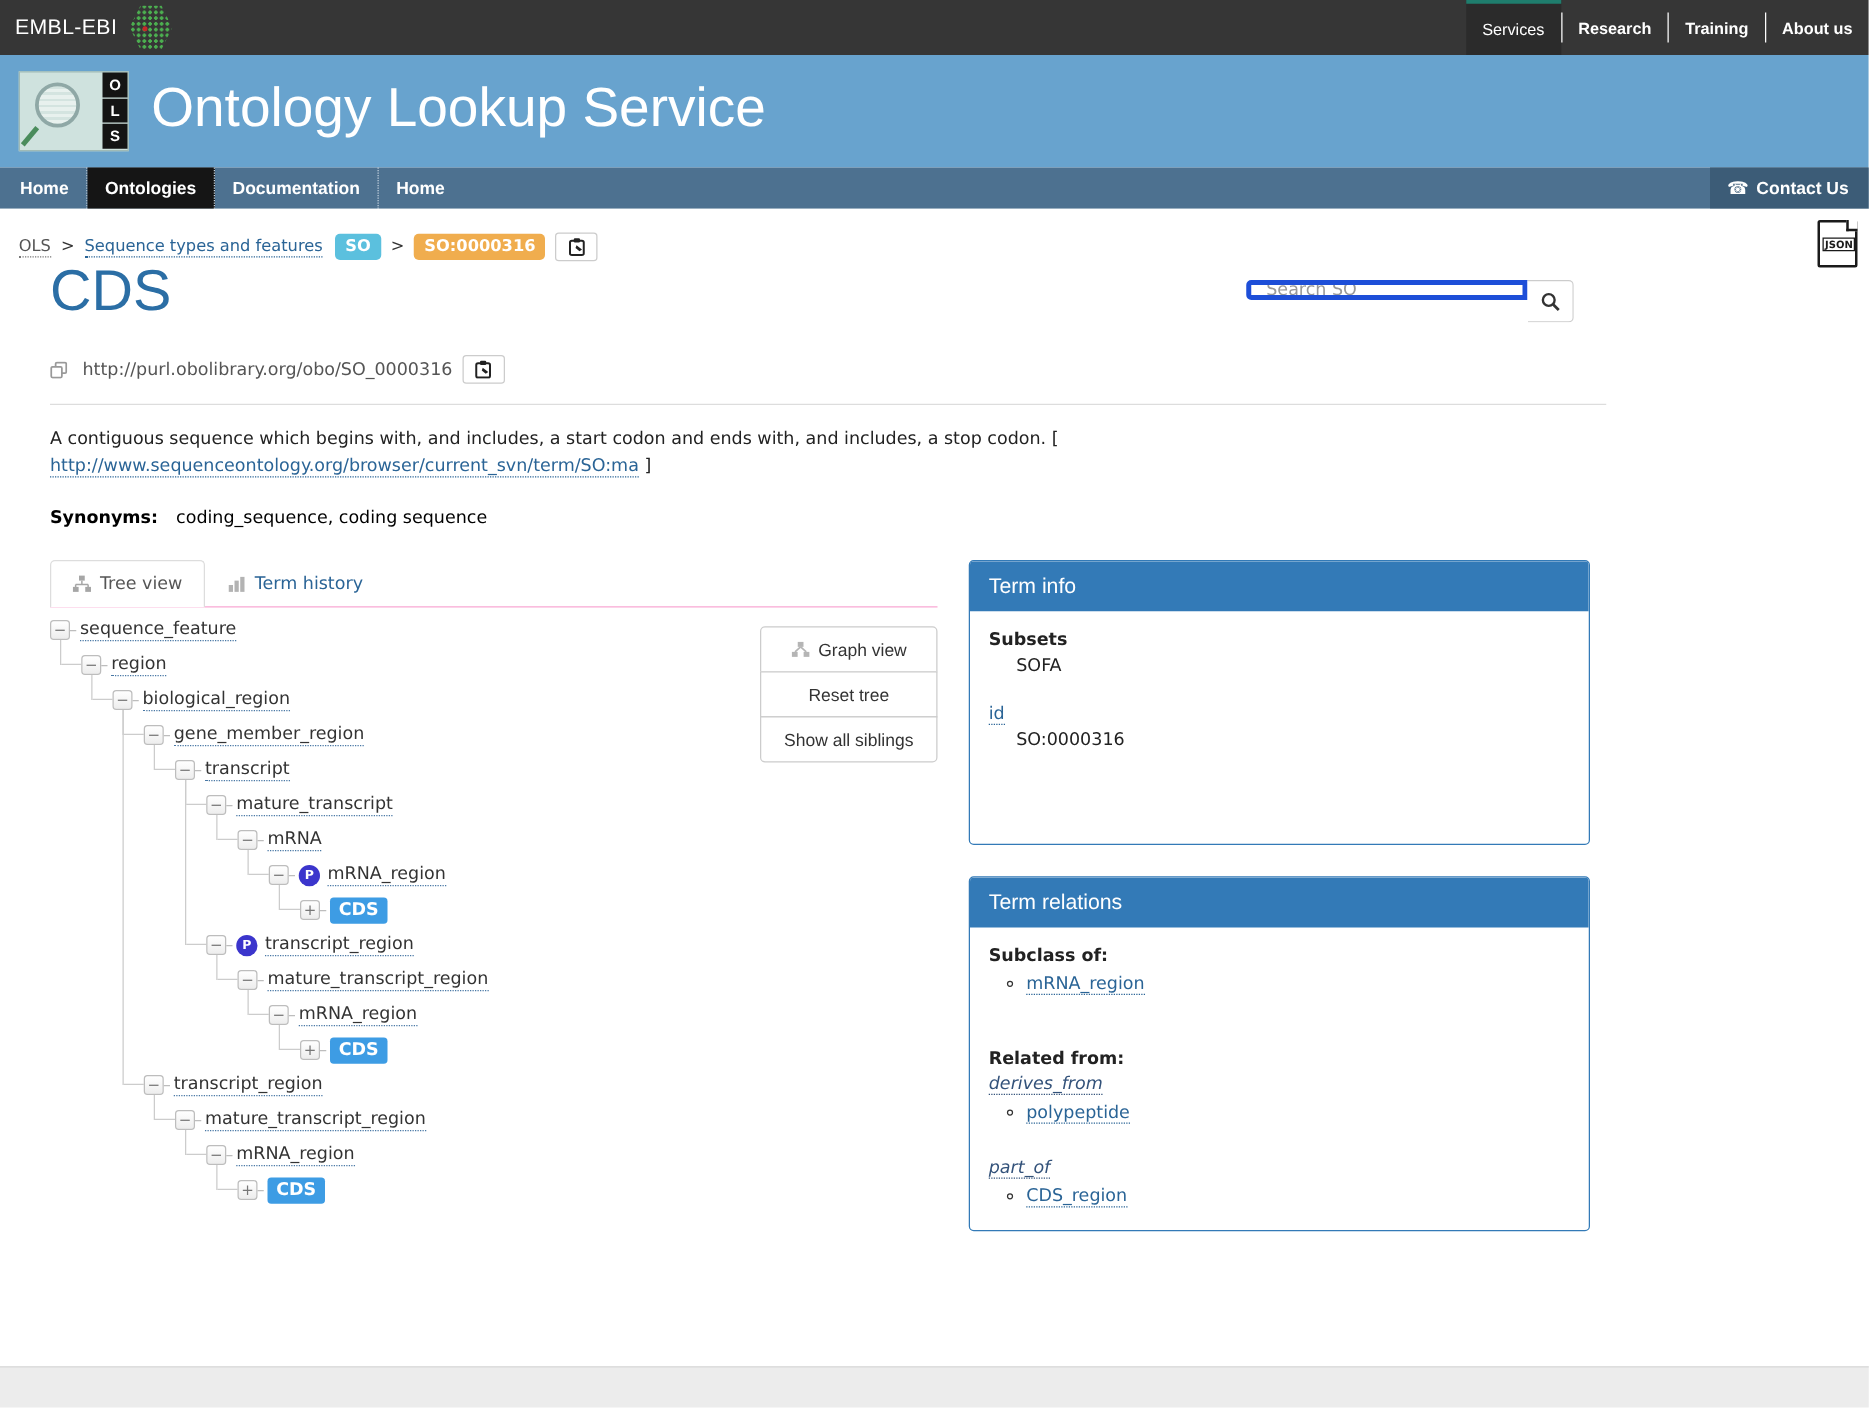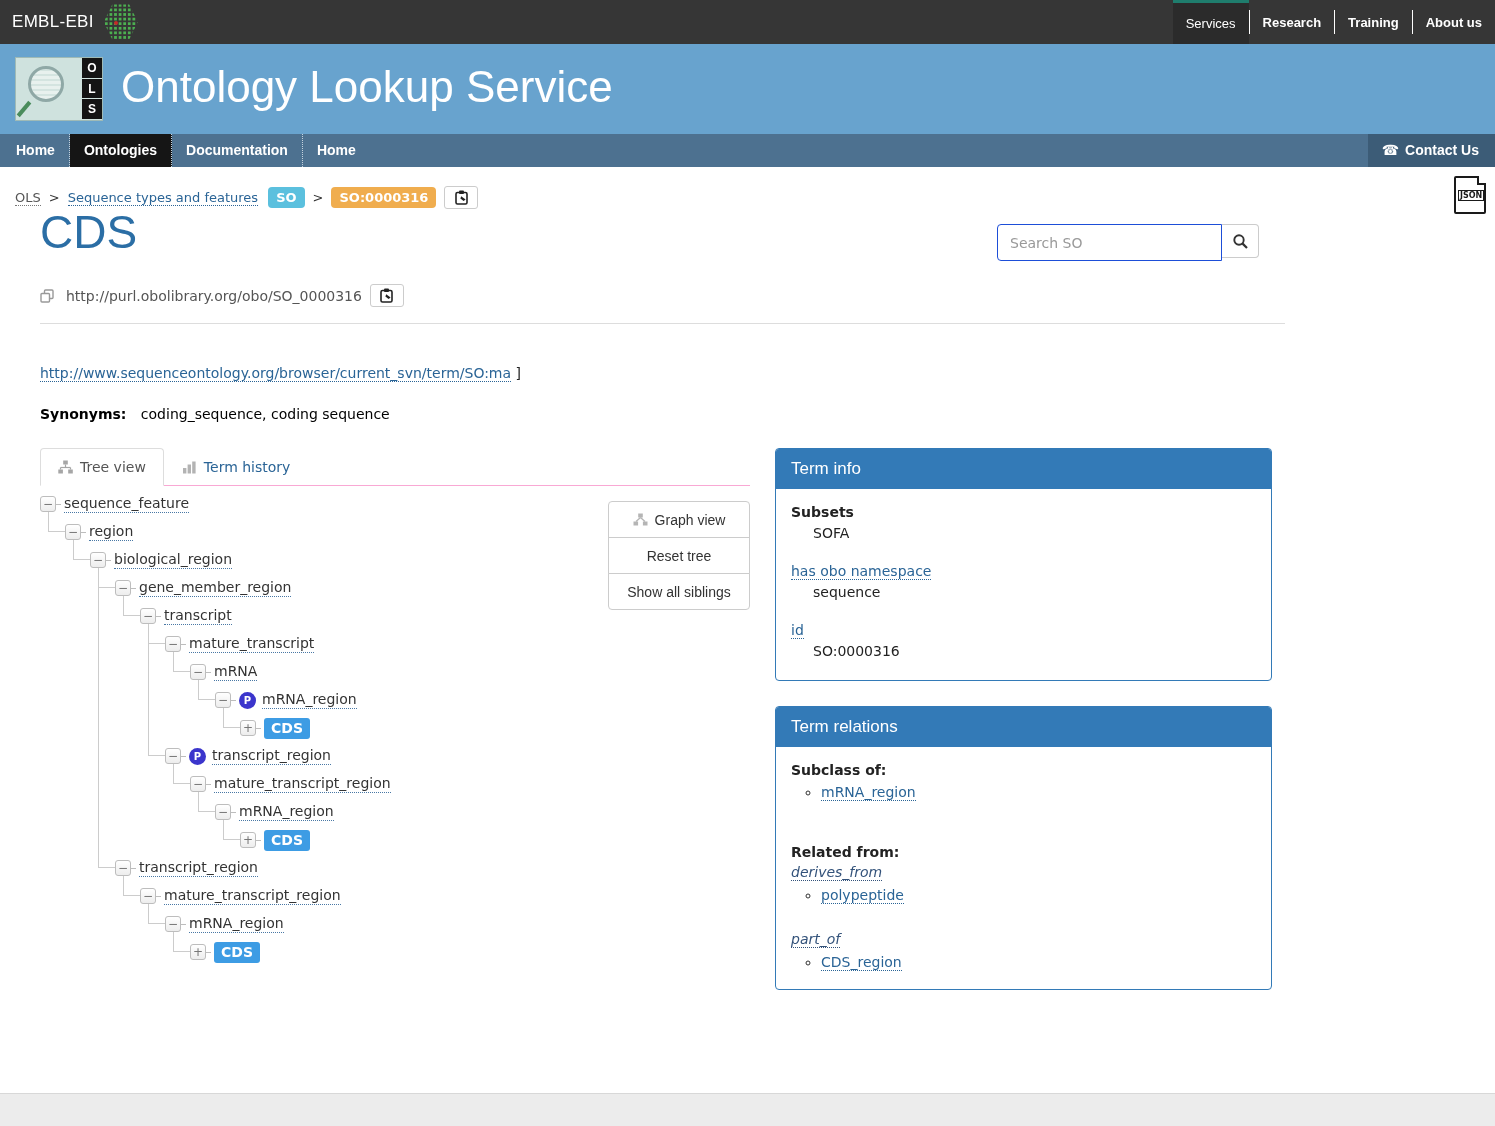--- a/index.html
+++ b/index.html
@@ -63,21 +63,21 @@
     border:2px solid #1a1a1a; border-radius:2px; cursor:pointer; }
   .json-icon .fold { position:absolute; top:-2px; right:-2px; width:9px; height:9px; background:#fff;
     border-left:2px solid #1a1a1a; border-bottom:2px solid #1a1a1a; }
   .json-icon .lbl { position:absolute; left:2px; top:12px; font-size:8px; font-weight:bold; color:#1a1a1a;
     border:1px solid #1a1a1a; padding:0 1px; letter-spacing:0; background:#fff; }
 
   .cds-title { position:absolute; left:40px; top:38px; font-family:"Liberation Sans",sans-serif;
     font-weight:400; font-size:46px; color:var(--title_color,#2b6ea5); }
 
   .search-group { position:absolute; left:997px; top:57px; display:flex; }
-  .search-input { width:225px; height:37px; border:1px solid #1d4ed8; border-radius:4px 0 0 4px; padding:0 12px;
+  .search-input { width:225px; height:16px; border:4px solid #1d4ed8; border-radius:4px 0 0 4px; padding:0 12px;
     font-size:14px; font-family:"DejaVu Sans",sans-serif; color:#333; outline:none; }
   .search-input::placeholder { color:#999; }
   .search-btn { width:37px; height:34px; border:1px solid #ccc; border-left:none; border-radius:0 4px 4px 0;
     background:#fff; display:flex; align-items:center; justify-content:center; cursor:pointer; }
 
   .url-row { position:absolute; left:40px; top:117px; display:flex; align-items:center; }
   .link-icon { margin-right:12px; }
   .iri-text { font-size:14px; color:#555; text-decoration:none; }
 
   .rule { position:absolute; left:40px; top:156px; width:1245px; border-top:1px solid #ddd; }
@@ -235,21 +235,21 @@
         <rect x="1" y="2.5" width="11" height="11.5" rx="1.5" fill="none" stroke="#222" stroke-width="1.6"></rect>
         <rect x="4" y="0.5" width="5" height="3.4" rx="1" fill="#222"></rect>
         <path d="M6.2 6.2 L10.6 9.6 L8.6 11 L5.4 8.4 Z" fill="#222"></path>
       </svg>
     </span>
   </div>
 
   <div class="rule"></div>
 
   <p class="description">
-    <br>
+    <span>A contiguous sequence which begins with, and includes, a start codon and ends with, and includes, a stop codon. [</span><br>
     <a>http://www.sequenceontology.org/browser/current_svn/term/SO:ma</a>
     <span>]</span>
   </p>
 
   <div class="synonyms">
     <b>Synonyms:</b>
     <span>coding_sequence, coding sequence</span>
   </div>
 
   <div class="tabs">
@@ -417,24 +417,20 @@
   </div>
 
   <div class="right-col">
 
     <div class="panel">
       <div class="panel-head">Term info</div>
       <div class="panel-body" style="min-height:186px;">
         <div class="sect">
           <div class="plabel">Subsets</div>
           <div class="pvalue">SOFA</div>
-        </div>
-        <div class="sect">
-          <a class="plink">has obo namespace</a>
-          <div class="pvalue">sequence</div>
         </div>
         <div class="sect">
           <a class="plink">id</a>
           <div class="pvalue">SO:0000316</div>
         </div>
       </div>
     </div>
 
     <div class="panel">
       <div class="panel-head">Term relations</div>

